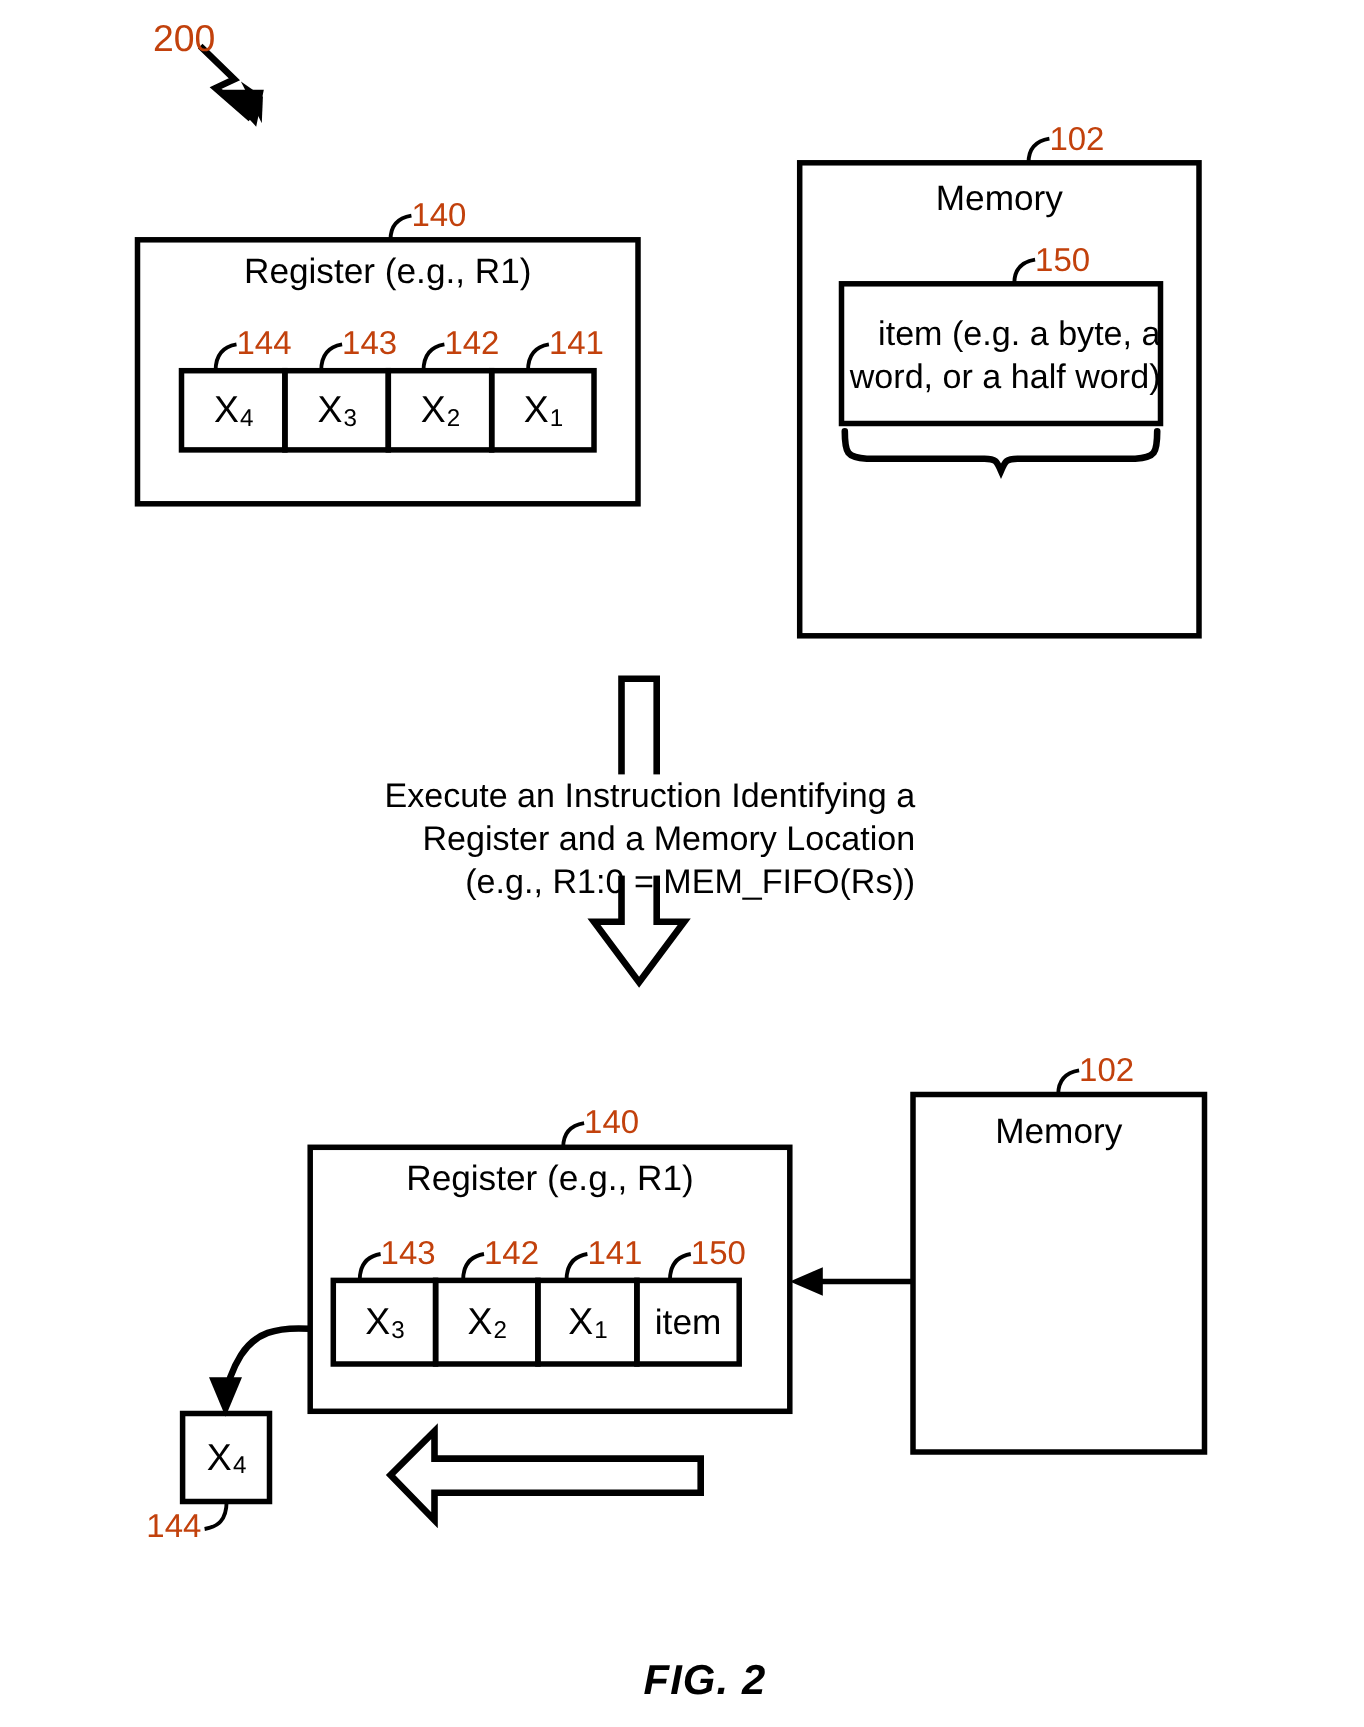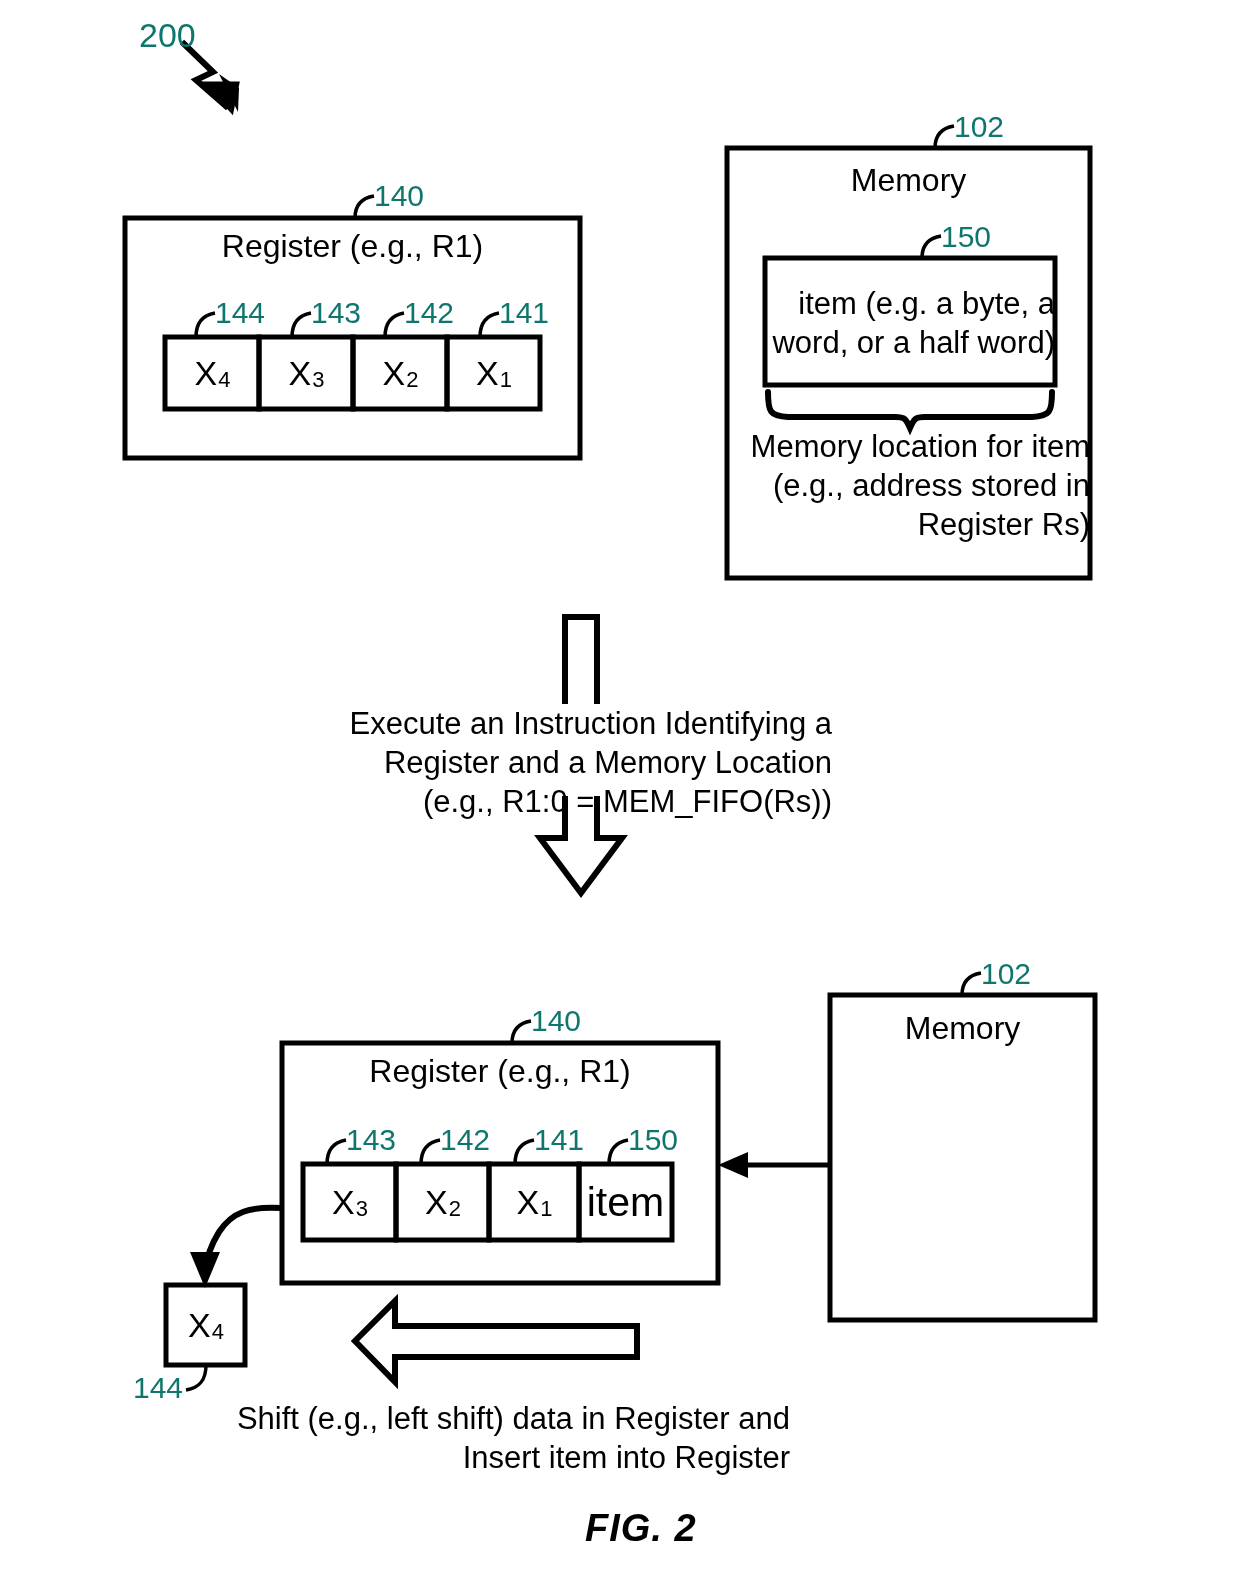--- a/index.html
+++ b/index.html
@@ -20,21 +20,21 @@
     position: absolute;
     left: 0;
     top: 0;
     width: 1240px;
     height: 1570px;
     pointer-events: none;
   }
   .ref {
     position: absolute;
     font-size: 30px;
-    color: #0f766e;
+    color: #c2410c;
     white-space: nowrap;
   }
   .cell-label {
     position: absolute;
     display: flex;
     align-items: center;
     justify-content: center;
     font-size: 34px;
   }
   .cell-label sub {
@@ -191,23 +191,20 @@
       <sub>1</sub>
   </div>
 
   <div class="ref" style="left:954px; top:110px;">102</div>
   <div class="box-title" style="left:727px; top:162px; width:363px;">Memory</div>
 
   <div class="ref" style="left:941px; top:220px;">150</div>
   <div class="para" style="left:765px; top:285px; width:290px;">item (e.g. a byte, a
 word, or a half word)</div>
 
-  <div class="para" style="left:730px; top:428px; width:360px;">Memory location for item
-(e.g., address stored in
-Register Rs)</div>
 
   <div class="para" style="left:332px; top:705px; width:500px; font-size:31px;">Execute an Instruction Identifying a
 Register and a Memory Location
 (e.g., R1:0 = MEM_FIFO(Rs))</div>
 
   <div class="ref" style="left:531px; top:1004px;">140</div>
   <div class="box-title" style="left:282px; top:1053px; width:436px;">Register (e.g., R1)</div>
 
   <div class="ref" style="left:346px; top:1123px;">143</div>
   <div class="ref" style="left:440px; top:1123px;">142</div>
@@ -219,31 +216,29 @@
       <sub>3</sub>
   </div>
   <div class="cell-label" style="left:396px; top:1164px; width:93px; height:76px;">
     <span>X</span>
       <sub>2</sub>
   </div>
   <div class="cell-label" style="left:489px; top:1164px; width:90px; height:76px;">
     <span>X</span>
       <sub>1</sub>
   </div>
-  <div class="cell-label" style="left:579px; top:1164px; width:93px; height:76px; font-size:41px;">
+  <div class="cell-label" style="left:579px; top:1164px; width:93px; height:76px; font-size:32px;">
     <span>item</span>
   </div>
 
   <div class="ref" style="left:981px; top:957px;">102</div>
   <div class="box-title" style="left:830px; top:1010px; width:265px;">Memory</div>
 
   <div class="cell-label" style="left:166px; top:1285px; width:79px; height:80px;">
     <span>X</span>
       <sub>4</sub>
   </div>
   <div class="ref" style="left:133px; top:1371px;">144</div>
 
-  <div class="para" style="left:230px; top:1400px; width:560px; font-size:31px;">Shift (e.g., left shift) data in Register and
-Insert item into Register</div>
 
   <div class="fig-caption" style="left:537px; top:1507px;margin-left:48px;">FIG. 2</div>
 
 </div>
 
 </body></html>

